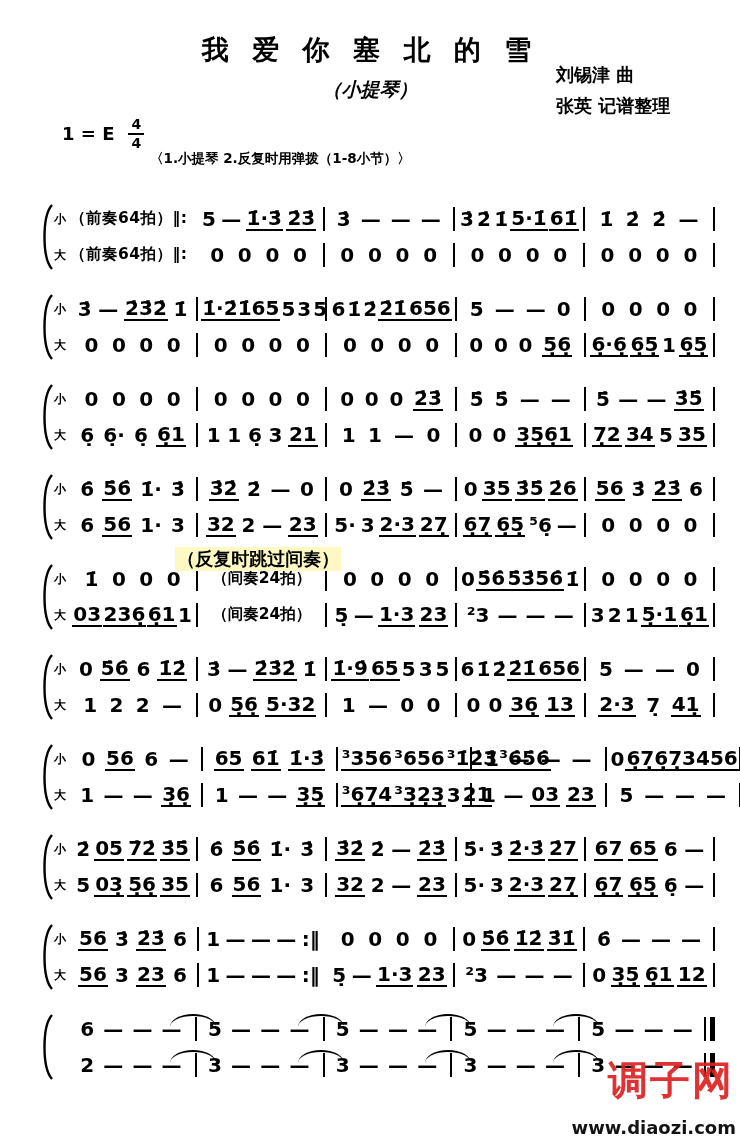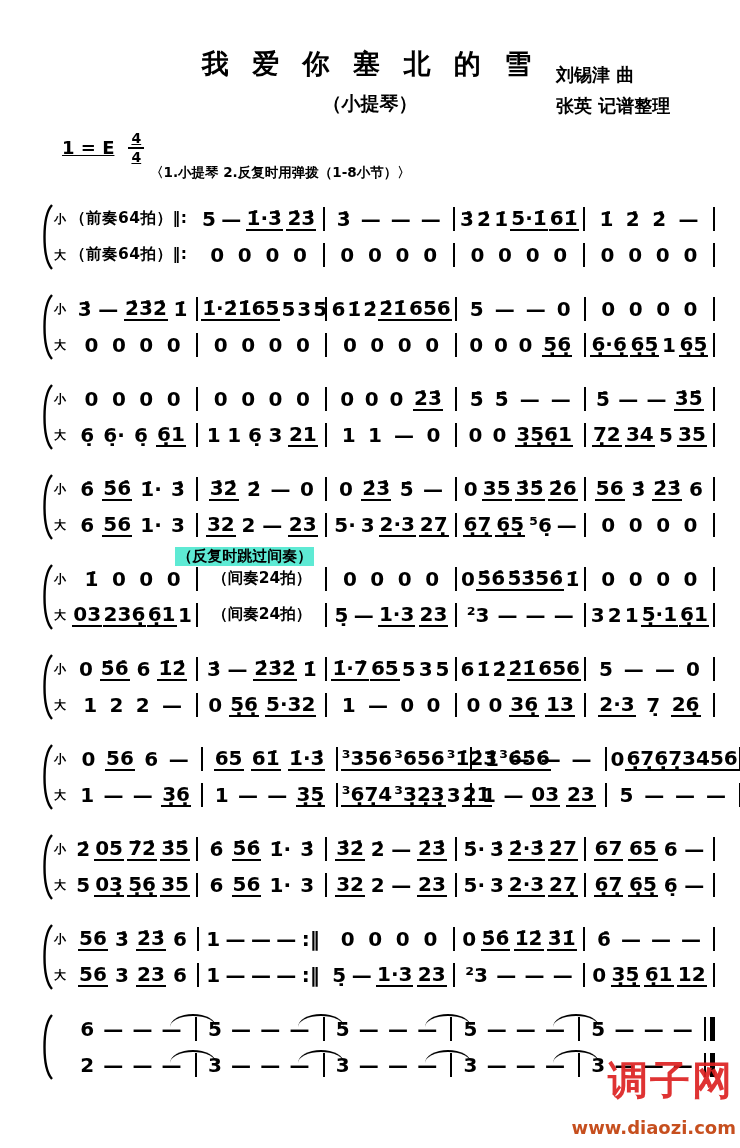--- a/index.html
+++ b/index.html
@@ -3,26 +3,26 @@
 <meta charset="utf-8">
 <style>
   html,body { margin:0; padding:0; background:#888; }
   .page {
     width:740px; height:1148px; position:relative; margin:0 auto;
     background:#ffffff; color:#000;
     font-family:"DejaVu Sans","Liberation Sans",sans-serif;
     overflow:hidden;
   }
   .title {
-    margin:0; padding-top:46px; text-align:center;
+    margin:0; padding-top:32px; text-align:center;
     font-size:27px; font-weight:bold; letter-spacing:7px;
   }
-  .subtitle { text-align:center; font-size:19px; font-weight:bold; margin-top:9px; }
+  .subtitle { text-align:center; font-size:19px; font-weight:bold; margin-top:9px;font-style:italic; }
   .byline { position:absolute; left:556px; top:60px; font-size:18px; font-weight:bold; line-height:1.7; }
-  .keyline { margin:14px 0 0 62px; font-size:18px; font-weight:bold; display:flex; align-items:center;text-decoration:underline; }
+  .keyline { margin:14px 0 0 62px; font-size:18px; font-weight:bold; display:flex; align-items:center; }
   .meter { display:inline-flex; flex-direction:column; align-items:center; font-size:14px; line-height:1.05; margin-left:14px; }
   .meter-top { border-bottom:2px solid #000; padding:0 3px 1px; }
   .meter-bottom { padding-top:1px; }
   .instruction { margin:0 0 4px 150px; font-size:13.5px; font-weight:bold; }
   .score { position:absolute; left:40px; right:24px; top:204px; }
   .system { position:relative; display:flex; align-items:stretch; margin-bottom:24px; }
   .brace { flex:0 0 14px; display:flex; align-items:center; }
   .rows { flex:1; display:flex; flex-direction:column; justify-content:space-between; gap:2px; }
   .staff-row {
     display:flex; align-items:center; height:30px;
@@ -34,33 +34,33 @@
   .text-measure { font-size:15.5px; justify-content:center; }
   .token { padding:0 1px 1px; }
   .beam { border-bottom:2px solid #000; }
   .barline { flex:none; width:0; border-left:2px solid #000; height:24px; margin:0 1px; }
   .final-bar { flex:none; width:4px; border-left:2px solid #000; border-right:5px solid #000; height:24px; margin:0 1px; }
   .tie-arc {
     flex:none; width:46px; height:11px; border-top:2.5px solid #000;
     border-radius:50% 50% 0 0 / 100% 100% 0 0;
     margin:0 -22px; position:relative; top:-9px; z-index:1;
   }
-  .sys-annotation { position:absolute; top:-17px; left:20%; font-size:15px; font-weight:bold; background:#5eead4; padding:0 2px; }
+  .sys-annotation { position:absolute; top:-17px; left:20%; font-size:18px; font-weight:bold; background:#fef9c3; padding:0 2px; }
   .footer-note {
     position:absolute; left:54px; bottom:46px; right:10px;
     color:#cc1111; font-size:11.5px; font-weight:bold; letter-spacing:0.5px; white-space:nowrap;
   }
   .footer-date { margin-left:30px; }
   .wm-title {
     position:absolute; right:6px; bottom:40px;
     color:#dd2222; opacity:0.92; font-size:40px; font-weight:bold; letter-spacing:2px;
   }
   .wm-url {
     position:absolute; right:4px; bottom:10px;
-    color:#c2410c; opacity:0.92; font-size:18px; font-weight:bold;margin-left:24px;
+    color:#000000; opacity:0.92; font-size:18px; font-weight:bold;margin-left:24px;
   }
 </style>
 </head>
 <body>
 
 <div class="page">
 
   <div class="byline">
     <div>刘锡津  曲</div>
     <div>张英  记谱整理</div>
@@ -504,21 +504,21 @@
             </span>
             <span class="barline"></span>
             <span class="measure">
               <span class="token">3̇</span>
               <span class="token">—</span>
               <span class="token beam">2̇3̇2̇</span>
               <span class="token">1̇</span>
             </span>
             <span class="barline"></span>
             <span class="measure">
-              <span class="token beam">1̇·7̇</span>
+              <span class="token beam">1̇·9̇</span>
               <span class="token beam">65</span>
               <span class="token">5</span>
               <span class="token">3</span>
               <span class="token">5</span>
             </span>
             <span class="barline"></span>
             <span class="measure">
               <span class="token">6</span>
               <span class="token">1̇</span>
               <span class="token">2̇</span>
@@ -559,21 +559,21 @@
             <span class="measure">
               <span class="token">0</span>
               <span class="token">0</span>
               <span class="token beam">36̣</span>
               <span class="token beam">13</span>
             </span>
             <span class="barline"></span>
             <span class="measure">
               <span class="token beam">2·3</span>
               <span class="token">7̣</span>
-              <span class="token beam">26̣</span>
+              <span class="token beam">41̣</span>
             </span>
             <span class="barline"></span>
           </div>
         </div>
       </div>
       <div class="system">
         <div class="brace">
           <svg width="14" height="66" viewBox="0 0 14 66">
             <path d="M12 1 C 2 12, 2 54, 12 65" fill="none" stroke="#000" stroke-width="2.4"></path>
           </svg>

